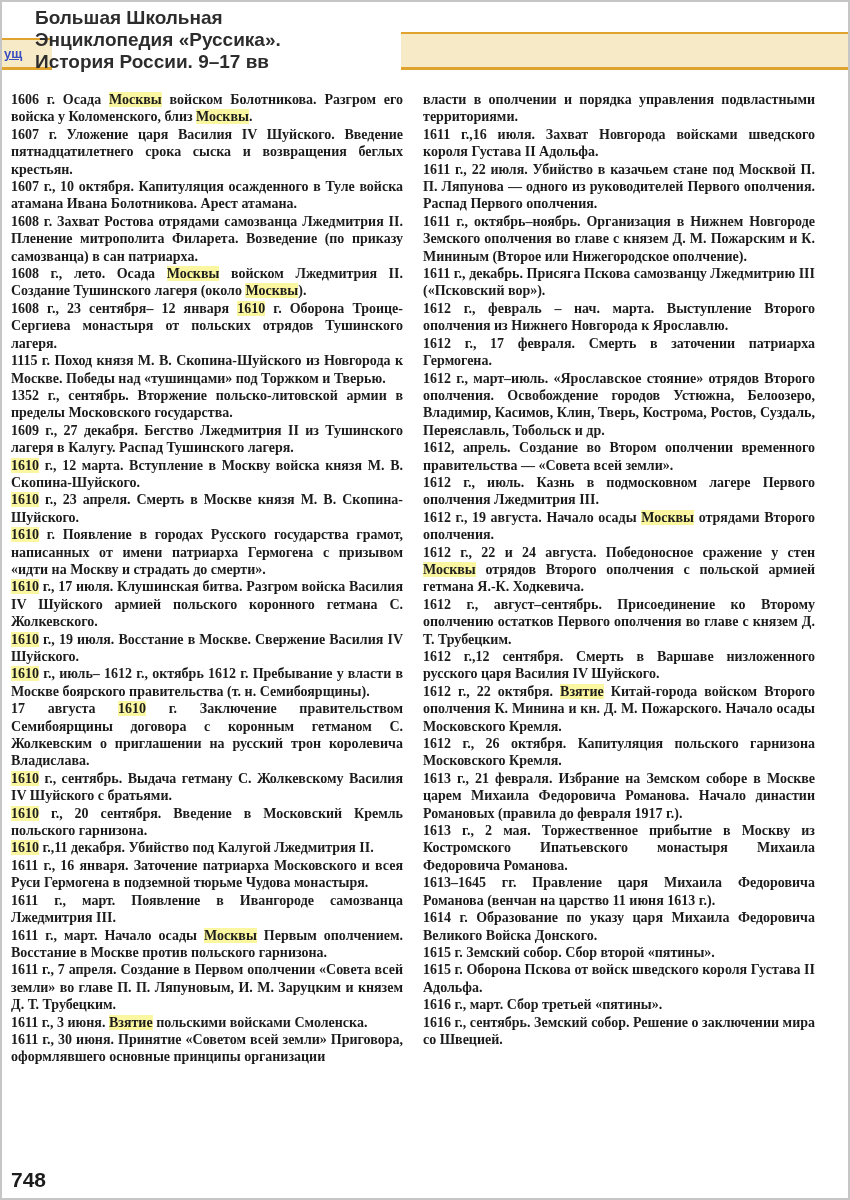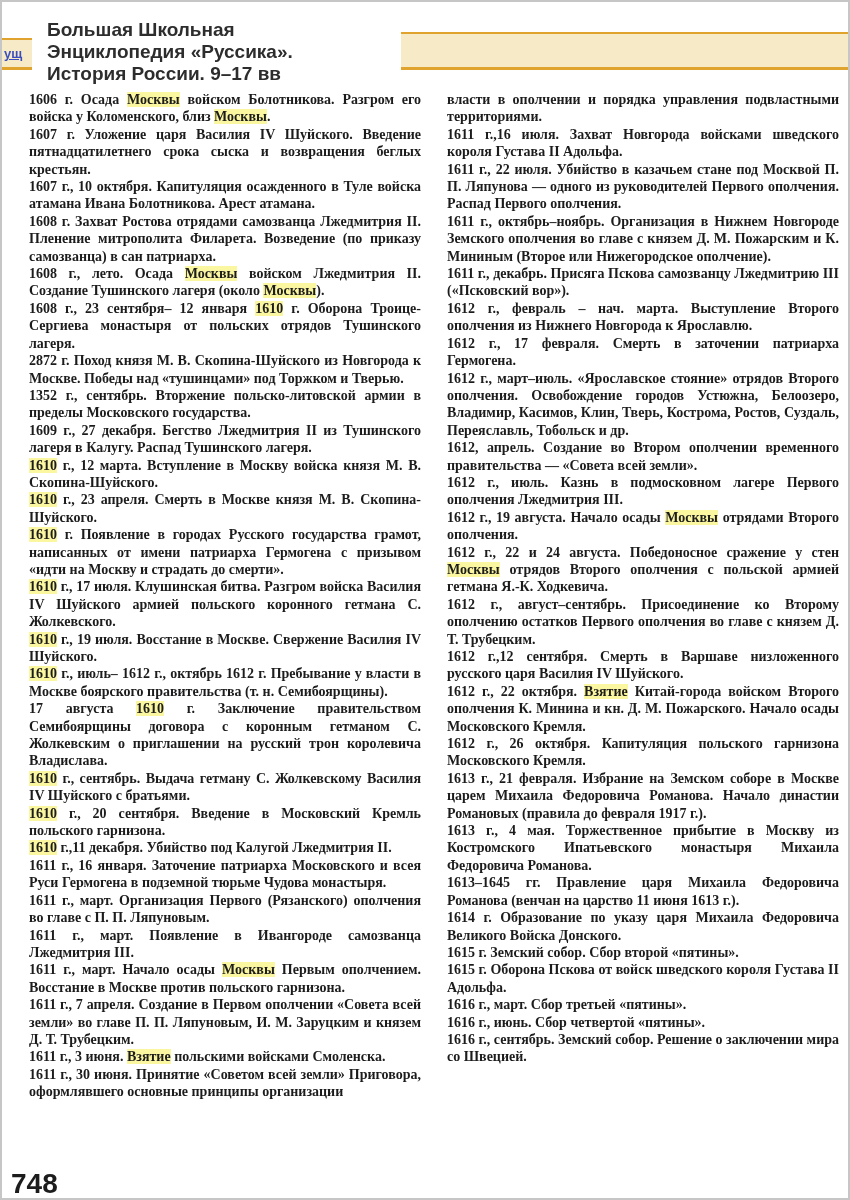--- a/index.html
+++ b/index.html
@@ -13,54 +13,54 @@
   .page{
     position:relative;
     width:850px;height:1200px;
     box-sizing:border-box;
     background:#ffffff;
     border:2px solid #c6c6c6;
     overflow:hidden;
     font-family:"Liberation Serif","DejaVu Serif",serif;
   }
   .title{
-    position:absolute;left:33px;top:5px;margin:12px;z-index:2;
+    position:absolute;left:33px;top:5px;margin:0;z-index:2;
     font-family:"Liberation Sans","DejaVu Sans",sans-serif;
     font-weight:700;font-size:19px;line-height:22px;color:#2d2d2d;
   }
   .bar{
     position:absolute;box-sizing:border-box;
     background:var(--bar-fill);
     border-top:2px solid var(--bar-border);
     border-bottom:3px solid var(--bar-border);
   }
-  .bar-left{left:0;top:36px;width:30px;height:32px;display:flex;align-items:center;}
+  .bar-left{left:0;top:36px;width:50px;height:32px;display:flex;align-items:center;}
   .bar-right{left:399px;right:0;top:30px;height:38px;}
   .nav-link{
     font-family:"Liberation Sans","DejaVu Sans",sans-serif;
     font-weight:700;font-size:13px;color:var(--link);
     text-decoration:underline;padding-left:2px;cursor:pointer;
   }
   .columns{
-    position:absolute;top:89px;left:27px;
-    display:flex;gap:26px;
+    position:absolute;top:89px;left:9px;
+    display:flex;gap:20px;
   }
   .col{
     width:392px;
     font-weight:700;font-size:14px;line-height:17.4px;
     color:var(--ink);
     text-align:justify;
     hyphens:auto;
   }
   .entry{margin:0;}
   .hl{background:var(--hl);}
   .page-number{
     position:absolute;left:9px;top:1166px;
     font-family:"Liberation Sans","DejaVu Sans",sans-serif;
-    font-weight:700;font-size:28px;color:var(--ink);
+    font-weight:700;font-size:21px;color:var(--ink);
   }
 </style>
 </head>
 <body>
 
 <div class="page">
 
   <div class="bar bar-left">
     <a class="nav-link">ущ</a>
   </div>
@@ -74,35 +74,34 @@
   <div class="bar bar-right"></div>
 
   <main class="columns">
     <div class="col" id="col-left">
         <p class="entry">1606 г. Осада <span class="hl">Москвы</span> войском Болотникова. Разгром его войска у Коломенского, близ <span class="hl">Москвы</span>.</p>
         <p class="entry">1607 г. Уложение царя Василия IV Шуйского. Введение пятнадцатилетнего срока сыска и возвращения беглых крестьян.</p>
         <p class="entry">1607 г., 10 октября. Капитуляция осажденного в Туле войска атамана Ивана Болотникова. Арест атамана.</p>
         <p class="entry">1608 г. Захват Ростова отрядами самозванца Лжедмитрия II. Пленение митрополита Филарета. Возведение (по приказу самозванца) в сан патриарха.</p>
         <p class="entry">1608 г., лето. Осада <span class="hl">Москвы</span> войском Лжедмитрия II. Создание Тушинского лагеря (около <span class="hl">Москвы</span>).</p>
         <p class="entry">1608 г., 23 сентября– 12 января <span class="hl">1610</span> г. Оборона Троице-Сергиева монастыря от польских отрядов Тушинского лагеря.</p>
-        <p class="entry">2872 г. Поход князя М. В. Скопина-Шуйского из Новгорода к Москве. Победы над «тушинцами» под Торжком и Тверью.</p>
+        <p class="entry">1115 г. Поход князя М. В. Скопина-Шуйского из Новгорода к Москве. Победы над «тушинцами» под Торжком и Тверью.</p>
         <p class="entry">1352 г., сентябрь. Вторжение польско-литовской армии в пределы Московского государства.</p>
         <p class="entry">1609 г., 27 декабря. Бегство Лжедмитрия II из Тушинского лагеря в Калугу. Распад Тушинского лагеря.</p>
         <p class="entry"><span class="hl">1610</span> г., 12 марта. Вступление в Москву войска князя М. В. Скопина-Шуйского.</p>
         <p class="entry"><span class="hl">1610</span> г., 23 апреля. Смерть в Москве князя М. В. Скопина-Шуйского.</p>
         <p class="entry"><span class="hl">1610</span> г. Появление в городах Русского государства грамот, написанных от имени патриарха Гермогена с призывом «идти на Москву и страдать до смерти».</p>
         <p class="entry"><span class="hl">1610</span> г., 17 июля. Клушинская битва. Разгром войска Василия IV Шуйского армией польского коронного гетмана С. Жолкевского.</p>
         <p class="entry"><span class="hl">1610</span> г., 19 июля. Восстание в Москве. Свержение Василия IV Шуйского.</p>
         <p class="entry"><span class="hl">1610</span> г., июль– 1612 г., октябрь 1612 г. Пребывание у власти в Москве боярского правительства (т. н. Семибоярщины).</p>
         <p class="entry">17 августа <span class="hl">1610</span> г. Заключение правительством Семибоярщины договора с коронным гетманом С. Жолкевским о приглашении на русский трон королевича Владислава.</p>
         <p class="entry"><span class="hl">1610</span> г., сентябрь. Выдача гетману С. Жолкевскому Василия IV Шуйского с братьями.</p>
         <p class="entry"><span class="hl">1610</span> г., 20 сентября. Введение в Московский Кремль польского гарнизона.</p>
         <p class="entry"><span class="hl">1610</span> г.,11 декабря. Убийство под Калугой Лжедмитрия II.</p>
         <p class="entry">1611 г., 16 января. Заточение патриарха Московского и всея Руси Гермогена в подземной тюрьме Чудова монастыря.</p>
-        <p class="entry">1611 г., март. Организация Первого (Рязанского) ополчения во главе с П. П. Ляпуновым.</p>
         <p class="entry">1611 г., март. Появление в Ивангороде самозванца Лжедмитрия III.</p>
         <p class="entry">1611 г., март. Начало осады <span class="hl">Москвы</span> Первым ополчением. Восстание в Москве против польского гарнизона.</p>
         <p class="entry">1611 г., 7 апреля. Создание в Первом ополчении «Совета всей земли» во главе П. П. Ляпуновым, И. М. Заруцким и князем Д. Т. Трубецким.</p>
         <p class="entry">1611 г., 3 июня. <span class="hl">Взятие</span> польскими войсками Смоленска.</p>
         <p class="entry">1611 г., 30 июня. Принятие «Советом всей земли» Приговора, оформлявшего основные принципы организации</p>
       </div>
     <div class="col" id="col-right">
         <p class="entry">власти в ополчении и порядка управления подвластными территориями.</p>
         <p class="entry">1611 г.,16 июля. Захват Новгорода войсками шведского короля Густава II Адольфа.</p>
         <p class="entry">1611 г., 22 июля. Убийство в казачьем стане под Москвой П. П. Ляпунова — одного из руководителей Первого ополчения. Распад Первого ополчения.</p>
@@ -113,26 +112,25 @@
         <p class="entry">1612 г., март–июль. «Ярославское стояние» отрядов Второго ополчения. Освобождение городов Устюжна, Белоозеро, Владимир, Касимов, Клин, Тверь, Кострома, Ростов, Суздаль, Переяславль, Тобольск и др.</p>
         <p class="entry">1612, апрель. Создание во Втором ополчении временного правительства — «Совета всей земли».</p>
         <p class="entry">1612 г., июль. Казнь в подмосковном лагере Первого ополчения Лжедмитрия III.</p>
         <p class="entry">1612 г., 19 августа. Начало осады <span class="hl">Москвы</span> отрядами Второго ополчения.</p>
         <p class="entry">1612 г., 22 и 24 августа. Победоносное сражение у стен <span class="hl">Москвы</span> отрядов Второго ополчения с польской армией гетмана Я.-К. Ходкевича.</p>
         <p class="entry">1612 г., август–сентябрь. Присоединение ко Второму ополчению остатков Первого ополчения во главе с князем Д. Т. Трубецким.</p>
         <p class="entry">1612 г.,12 сентября. Смерть в Варшаве низложенного русского царя Василия IV Шуйского.</p>
         <p class="entry">1612 г., 22 октября. <span class="hl">Взятие</span> Китай-города войском Второго ополчения К. Минина и кн. Д. М. Пожарского. Начало осады Московского Кремля.</p>
         <p class="entry">1612 г., 26 октября. Капитуляция польского гарнизона Московского Кремля.</p>
         <p class="entry">1613 г., 21 февраля. Избрание на Земском соборе в Москве царем Михаила Федоровича Романова. Начало династии Романовых (правила до февраля 1917 г.).</p>
-        <p class="entry">1613 г., 4 мая. Торжественное прибытие в Москву из Костромского Ипатьевского монастыря Михаила Федоровича Романова.</p>
+        <p class="entry">1613 г., 2 мая. Торжественное прибытие в Москву из Костромского Ипатьевского монастыря Михаила Федоровича Романова.</p>
         <p class="entry">1613–1645 гг. Правление царя Михаила Федоровича Романова (венчан на царство 11 июня 1613 г.).</p>
         <p class="entry">1614 г. Образование по указу царя Михаила Федоровича Великого Войска Донского.</p>
         <p class="entry">1615 г. Земский собор. Сбор второй «пятины».</p>
         <p class="entry">1615 г. Оборона Пскова от войск шведского короля Густава II Адольфа.</p>
         <p class="entry">1616 г., март. Сбор третьей «пятины».</p>
-        <p class="entry">1616 г., июнь. Сбор четвертой «пятины».</p>
         <p class="entry">1616 г., сентябрь. Земский собор. Решение о заключении мира со Швецией.</p>
       </div>
   </main>
 
   <div class="page-number">748</div>
 
 </div>
 
 </body></html>

